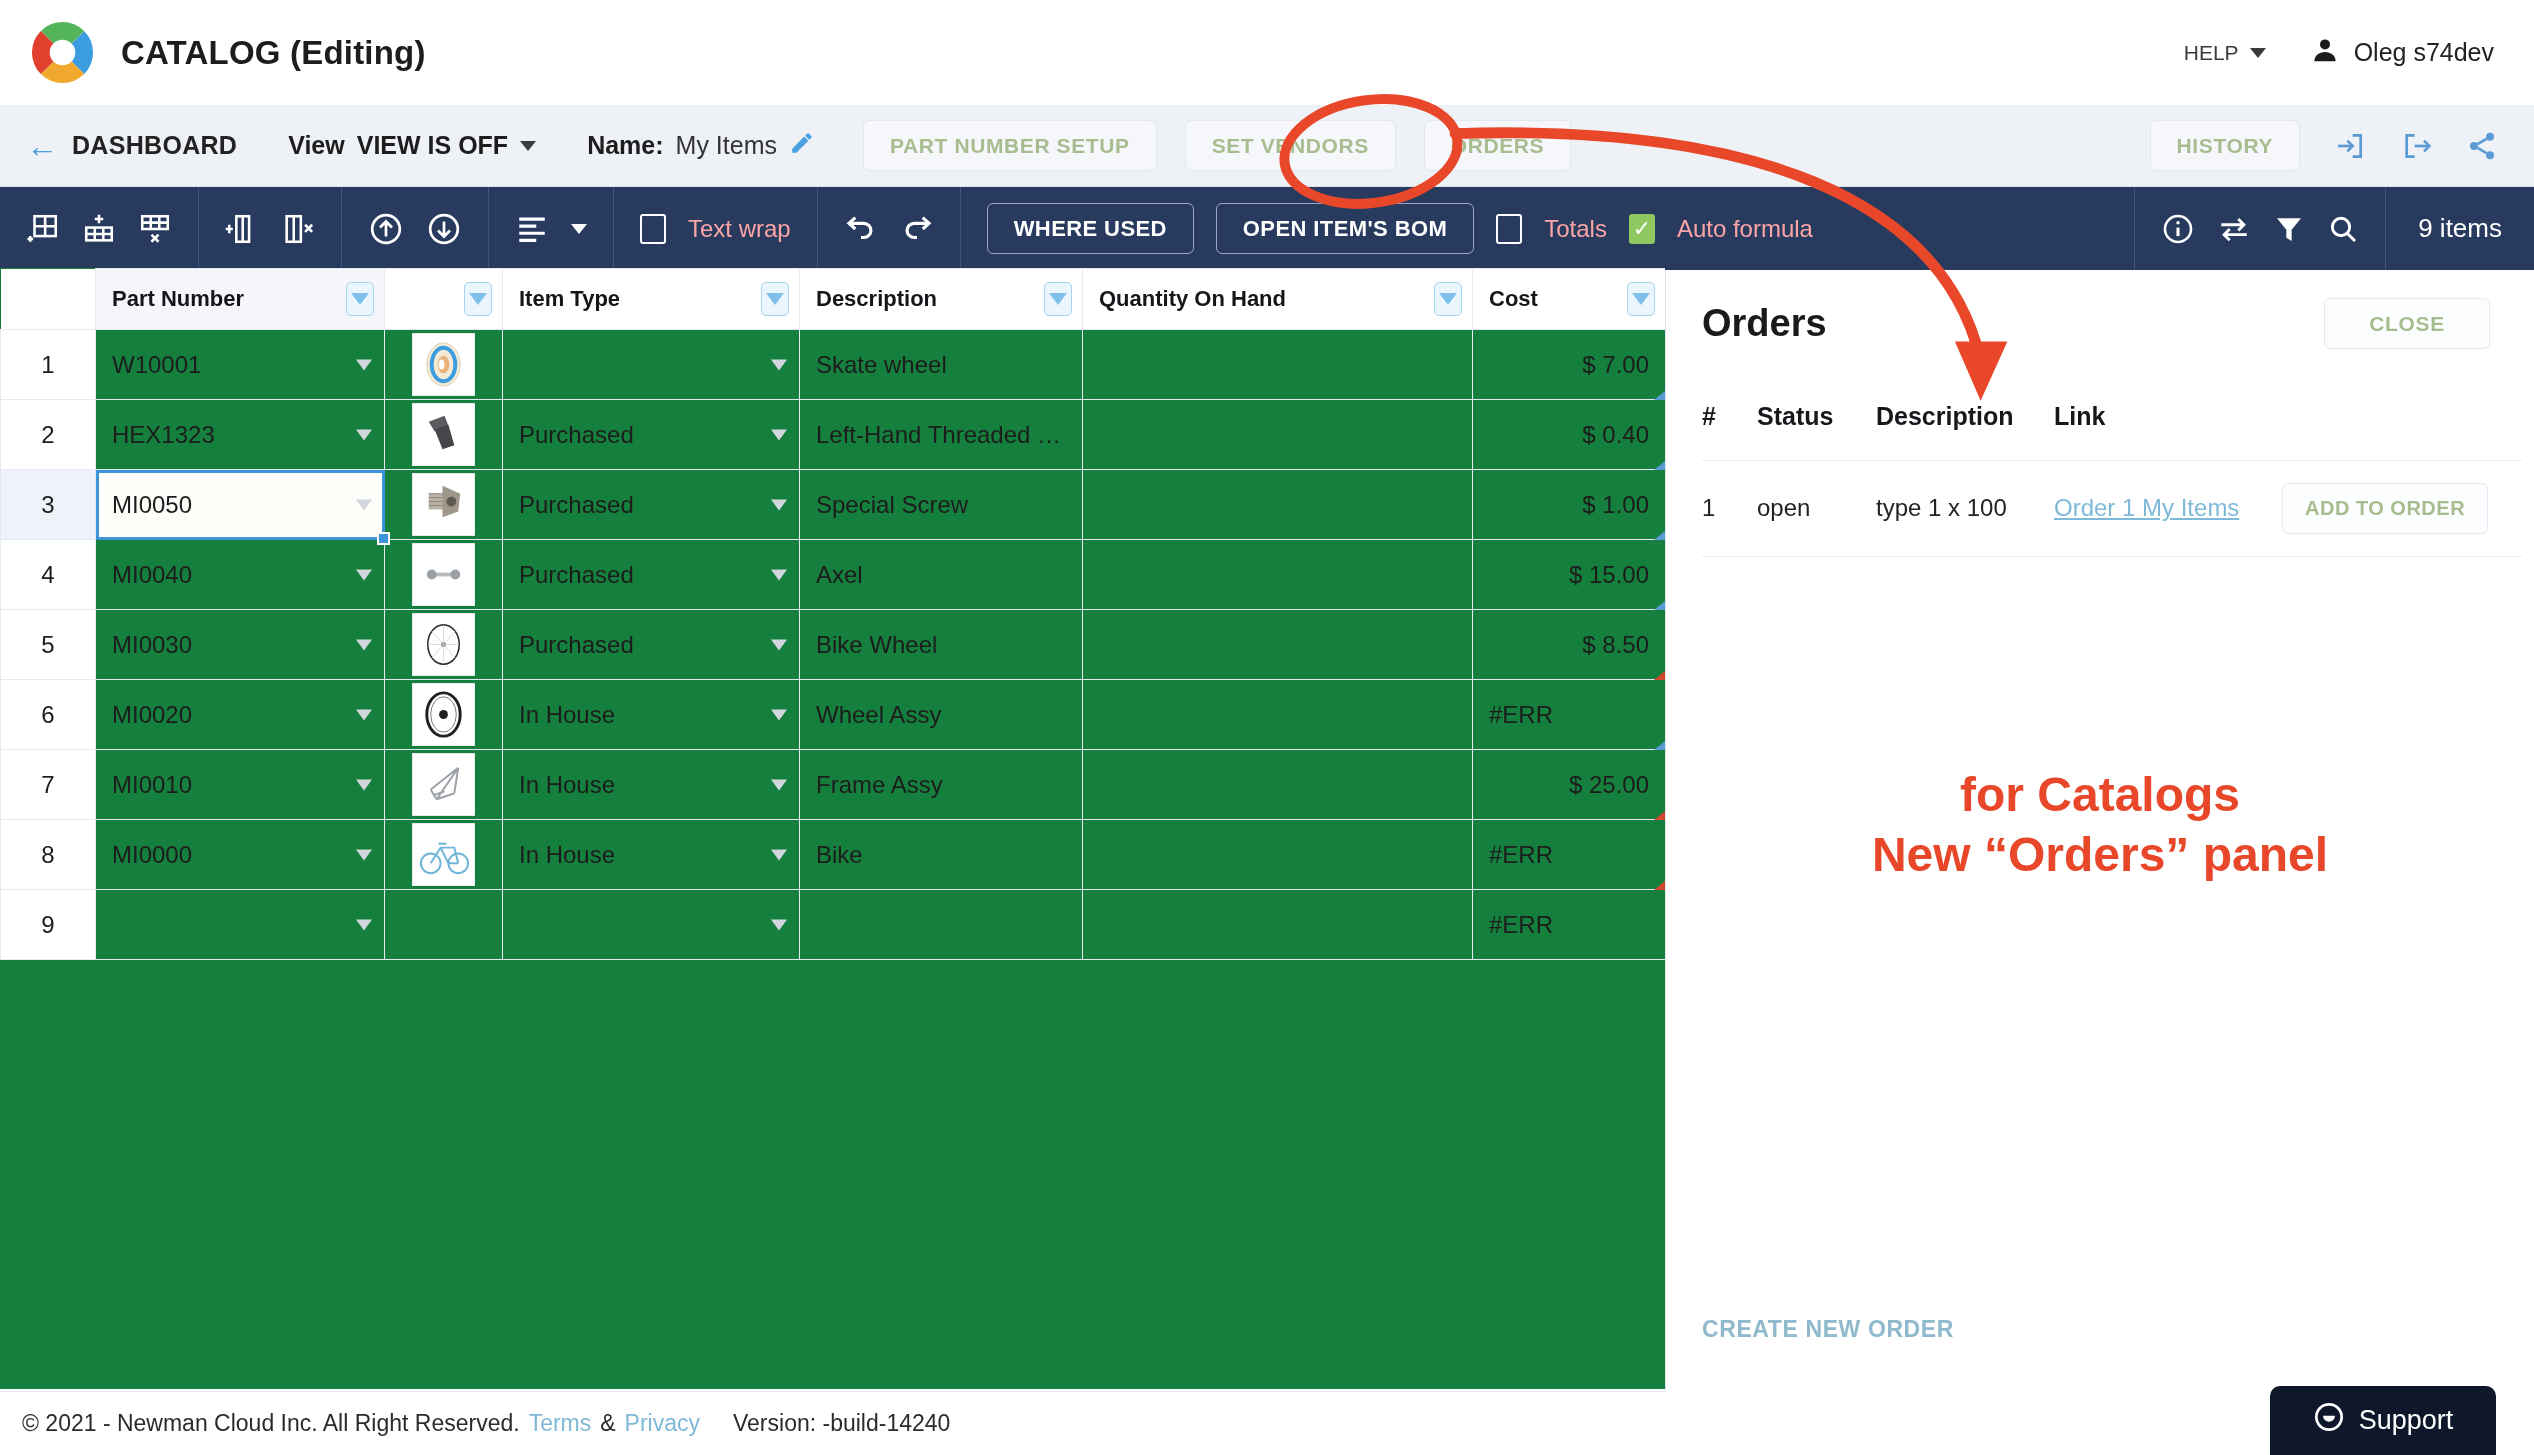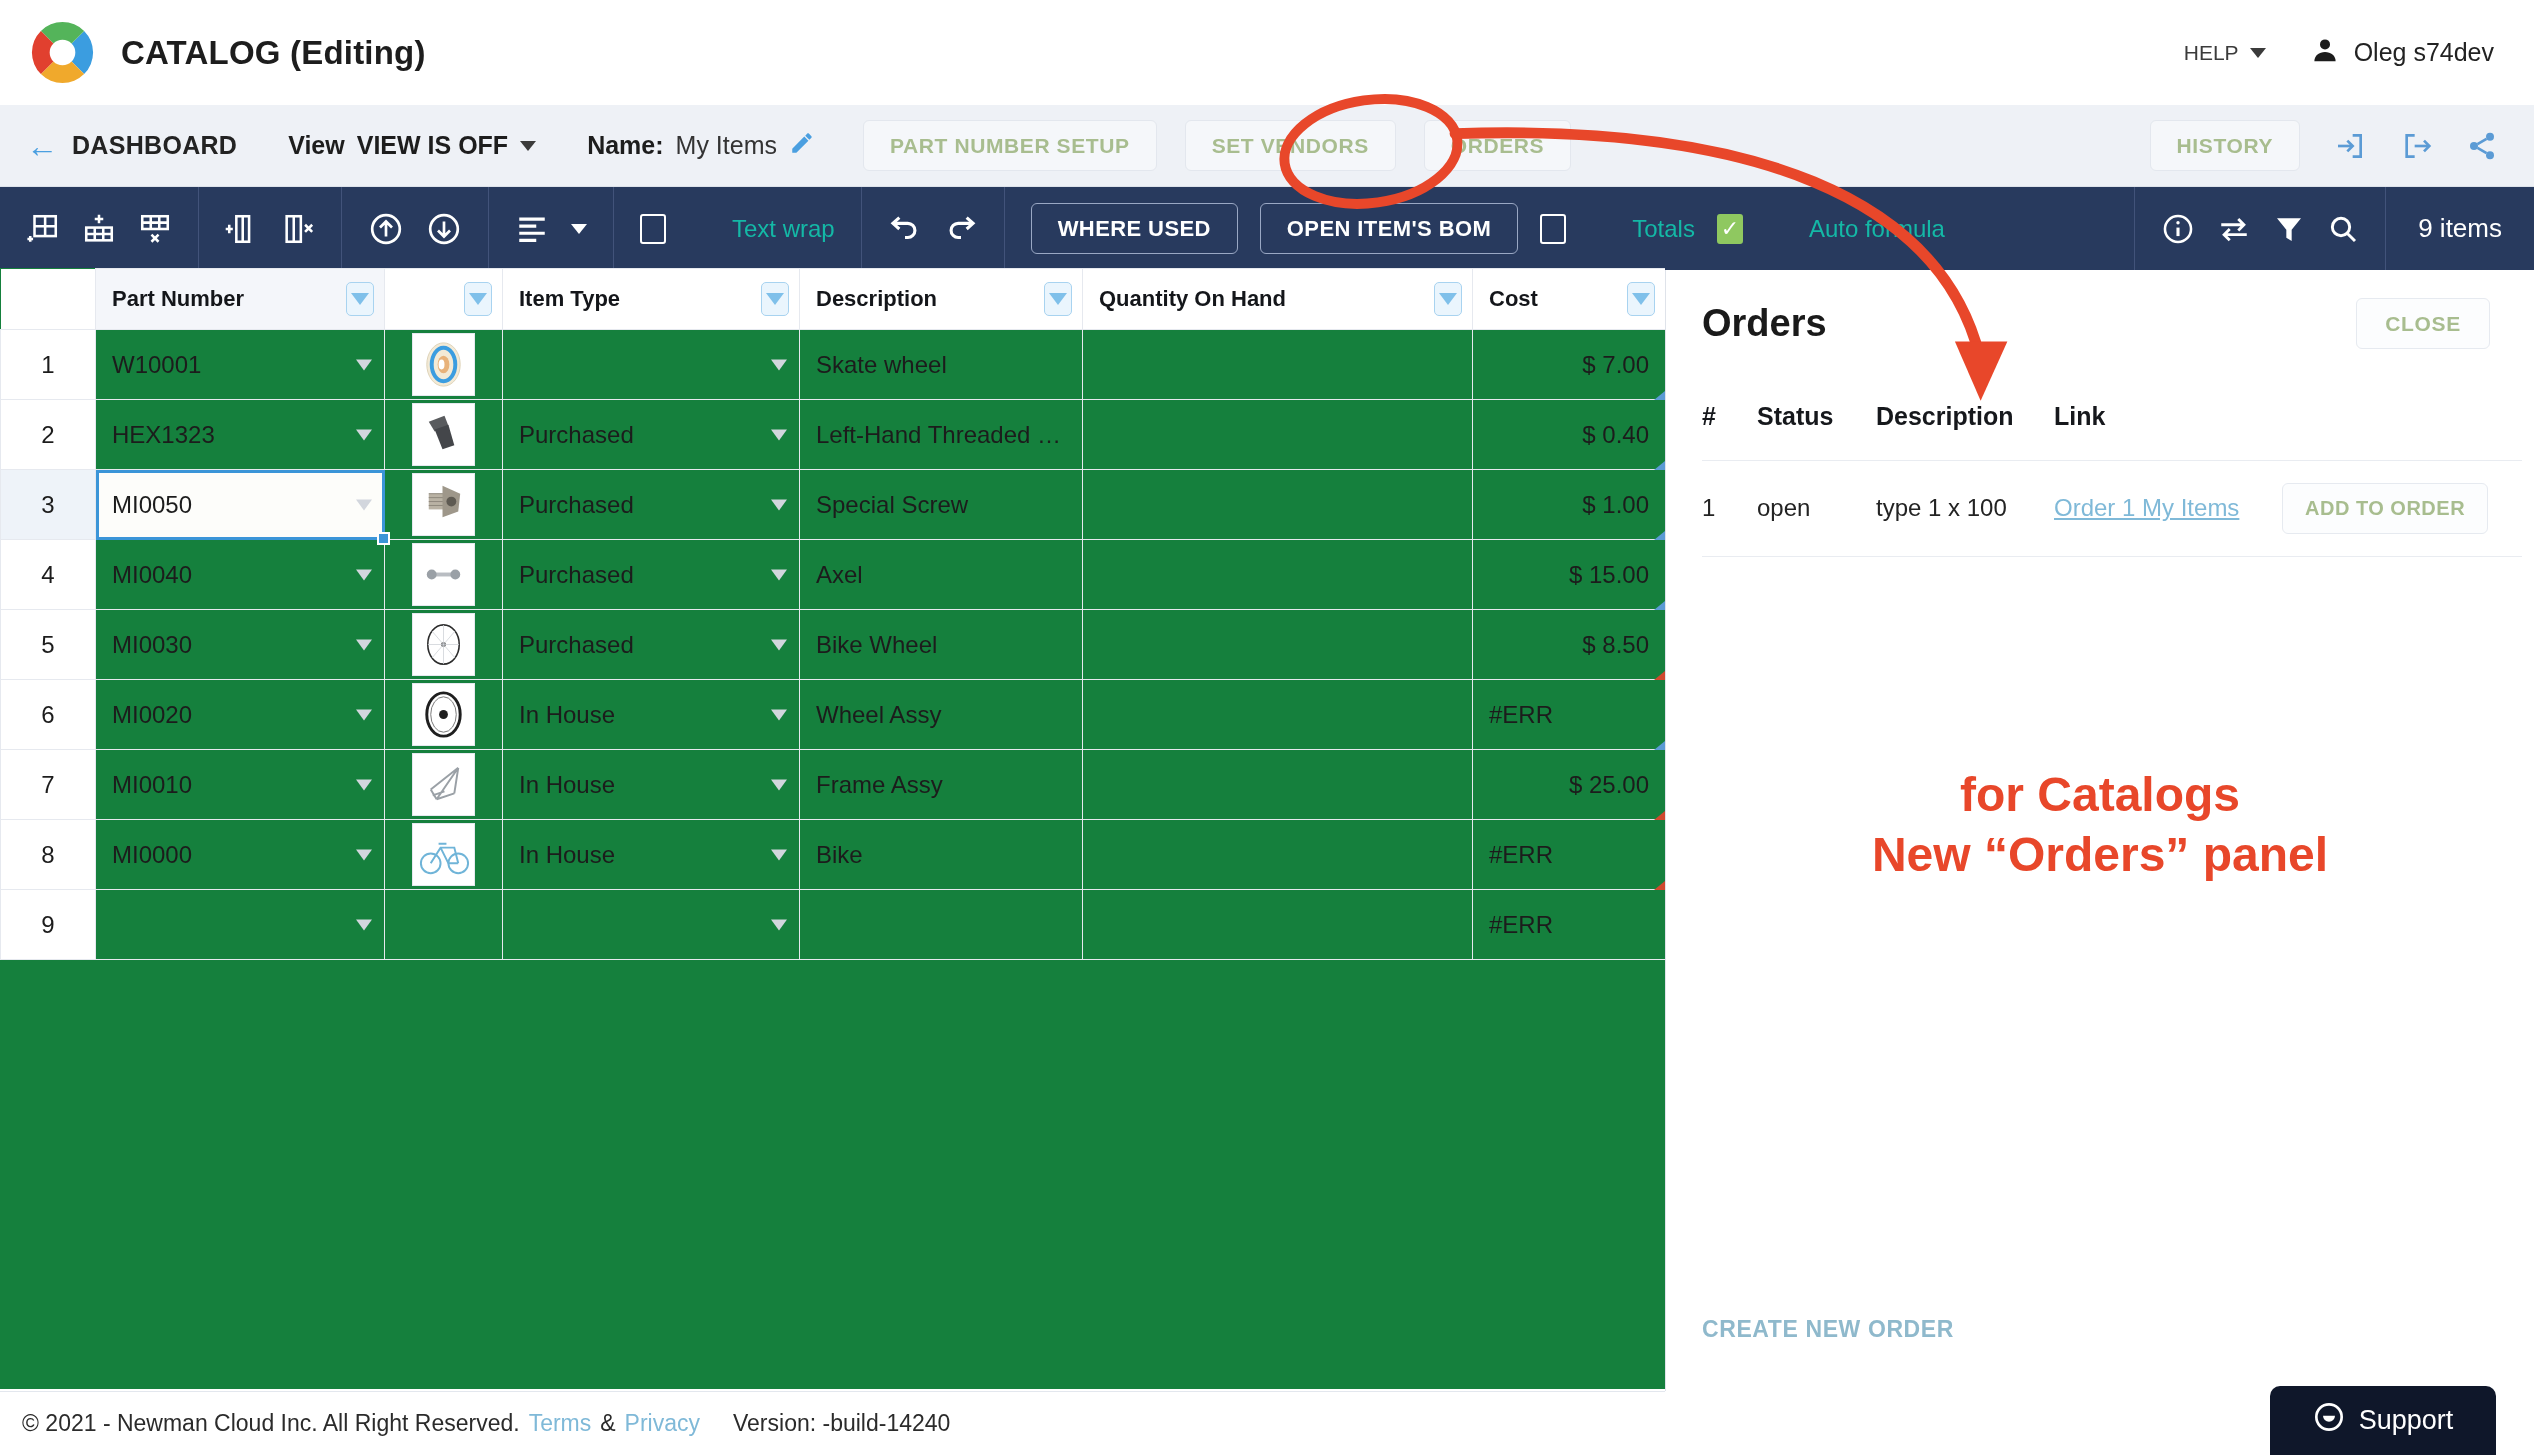--- a/index.html
+++ b/index.html
@@ -58,21 +58,21 @@
   .mini-icon { color: #5b9bd5; display: flex; align-items: center; }
 
   
   .toolbar {
     position: absolute; left: 0; top: 187px; width: 2534px; height: 83px;
     background: #283a5e; display: flex; align-items: center; color: #fff;
   }
   .tb-group { display: flex; align-items: center; gap: 22px; padding: 0 26px; height: 83px; }
   .tb-sep { width: 1px; height: 83px; background: #42537a; }
   .tb-ico { display: flex; align-items: center; justify-content: center; cursor: pointer; }
-  .tb-text { font-size: 24px; color: #14b8a6; margin-left: 44px; }
+  .tb-text { font-size: 24px; color: #fca5a5; }
   .chk {
     width: 26px; height: 30px; border: 2px solid #ffffff; border-radius: 3px; display: inline-block;
   }
   .chk.green {
     background: #8fc860; border-color: #8fc860; color: #fff;
     display: flex; align-items: center; justify-content: center; font-size: 22px;
   }
   .tb-btn {
     height: 51px; padding: 0 26px; border: 1px solid #9aa8c4; border-radius: 6px;
     background: transparent; color: #ffffff; font-size: 22px; font-weight: bold;
@@ -138,21 +138,21 @@
   }
 
   
   .panel {
     position: absolute; left: 1665px; top: 270px; width: 869px; height: 1121px;
     background: #ffffff; border-left: 1px solid #dfe3ea;
   }
   .panel-head { display: flex; align-items: center; padding: 28px 44px 0 36px; }
   .panel-title { font-size: 38px; font-weight: bold; color: #1a1a1a; }
   .panel-close {
-    margin-left: auto; height: 51px; padding: 0 28px; border: 1px solid #e6eaf0; border-radius: 6px;
+    margin-left: auto; height: 51px; padding: 0 44px; border: 1px solid #e6eaf0; border-radius: 6px;
     background: #fcfdfe; color: #a8bd8f; font-size: 21px; font-weight: bold; letter-spacing: 0.7px;
     display: flex; align-items: center;
   }
   table.orders { width: 820px; margin: 50px 0 0 36px; border-collapse: collapse; table-layout: fixed; }
   table.orders th {
     text-align: left; font-size: 25px; font-weight: bold; color: #16181c;
     padding: 0 0 26px 0;
   }
   table.orders td { font-size: 24px; color: #232323; padding: 22px 0; border-top: 1px solid #e9ecf1; border-bottom: 1px solid #e9ecf1; }
   .oc-num { width: 55px; } .oc-status { width: 119px; } .oc-desc { width: 178px; } .oc-link { width: 228px; }

